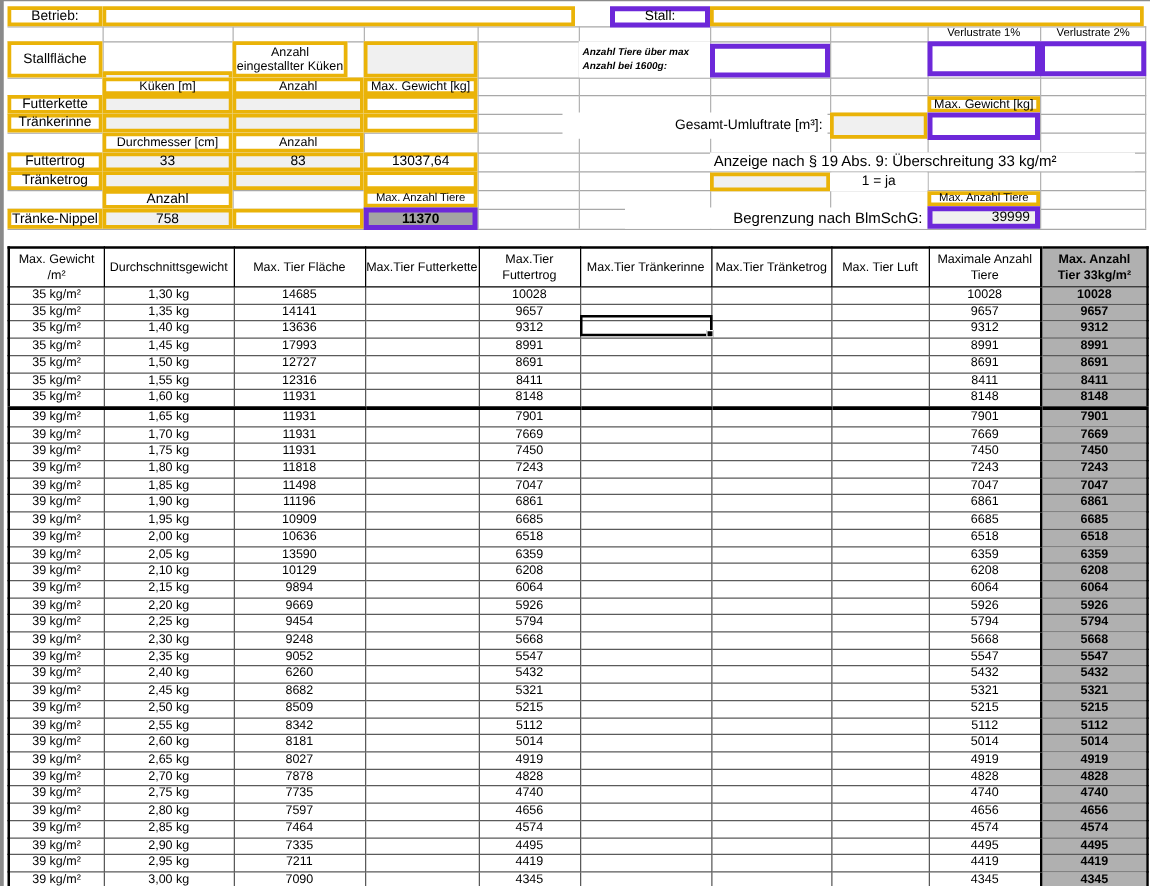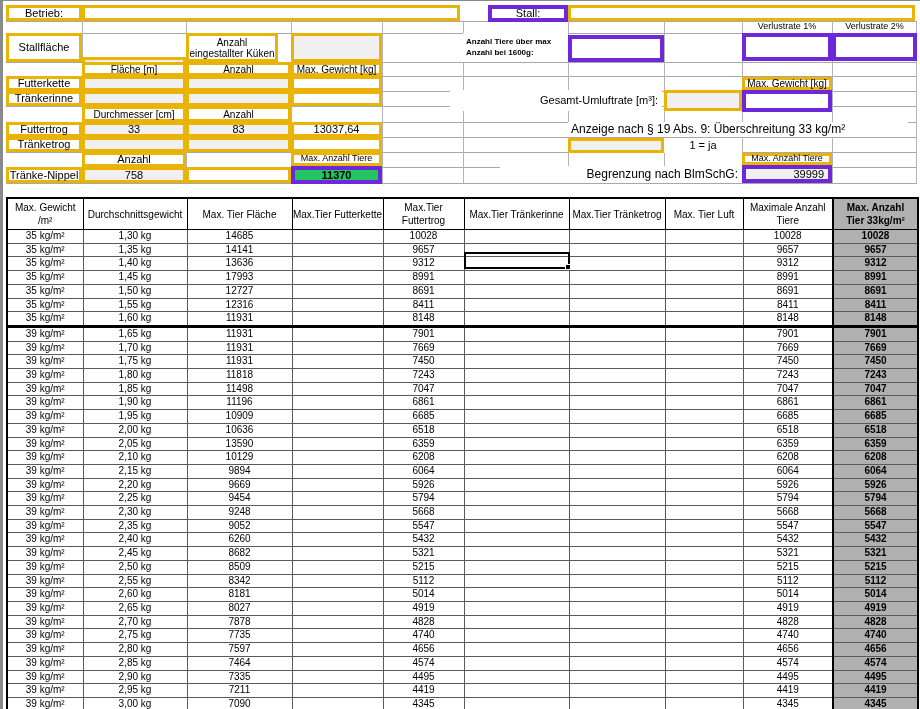--- a/index.html
+++ b/index.html
@@ -16,28 +16,28 @@
 
   
   .cell {
     position:absolute; box-sizing:border-box; z-index:2; background:#fff;
     display:flex; align-items:center; justify-content:center;
     font-size:11px; line-height:1.1; text-align:center;
   }
   .b1 { border:3px solid #eab308; }
   .b2 { border:4px solid #6d28d9; }
   .fill { background:#f0f0f0; }
-  .gray { background:#22c55e; font-weight:bold; }
+  .gray { background:#a3a3a3; font-weight:bold; }
   .bold { font-weight:bold;margin-top:24px; }
   .left  { justify-content:flex-start; text-align:left; padding-left:3px; }
   .right { justify-content:flex-end; text-align:right; padding-right:4px; }
   .f12 { font-size:12px; }
   .f10 { font-size:10px; }
   .f9  { font-size:9px; }
-  .f8  { font-size:8px; font-weight:bold; line-height:1.3; }
+  .f8  { font-size:8px; font-weight:bold; line-height:1.3;font-style:italic; }
   .nobg { background:transparent; }
 
   
   #main-table {
     position:absolute; left:6px; top:197px; z-index:2;
     border-collapse:collapse; table-layout:fixed; width:911px;
     border:2px solid #000;
   }
   #main-table th, #main-table td {
     border:1px solid #5a5a5a; padding:0; overflow:hidden;
@@ -101,21 +101,21 @@
 <div class="cell b2" style="left:742px;top:33px;width:90px;height:28px"></div>
 <div class="cell b2" style="left:832px;top:33px;width:85px;height:28px"></div>
 
 <div class="cell b1" style="left:6px;top:33px;width:76px;height:29px">Stallfläche</div>
 <div class="cell b1 fill bold f12" style="left:82px;top:33px;width:104px;height:29px">545,45 m²</div>
 <div class="cell b1 f10" style="left:186px;top:33px;width:92px;height:29px;white-space:normal">Anzahl eingestallter Küken</div>
 <div class="cell b1 fill" style="left:291px;top:33px;width:91px;height:29px"></div>
 <div class="cell f8 left" style="left:463px;top:33px;width:105px;height:29px;white-space:normal">Anzahl Tiere über max Anzahl bei 1600g:</div>
 <div class="cell b2" style="left:568px;top:35px;width:96px;height:27px"></div>
 
-<div class="cell b1 f10" style="left:82px;top:62px;width:104px;height:14px">Fläche [m]</div>
+<div class="cell b1 f10" style="left:82px;top:62px;width:104px;height:14px">Küken [m]</div>
 <div class="cell b1 f10" style="left:186px;top:62px;width:105px;height:14px">Anzahl</div>
 <div class="cell b1 f10" style="left:291px;top:62px;width:91px;height:14px">Max. Gewicht [kg]</div>
 
 <div class="cell b1" style="left:6px;top:76px;width:76px;height:15px">Futterkette</div>
 <div class="cell b1 fill" style="left:82px;top:76px;width:104px;height:15px"></div>
 <div class="cell b1 fill" style="left:186px;top:76px;width:105px;height:15px"></div>
 <div class="cell b1" style="left:291px;top:76px;width:91px;height:15px"></div>
 
 <div class="cell b1" style="left:6px;top:91px;width:76px;height:15px">Tränkerinne</div>
 <div class="cell b1 fill" style="left:82px;top:91px;width:104px;height:15px"></div>

